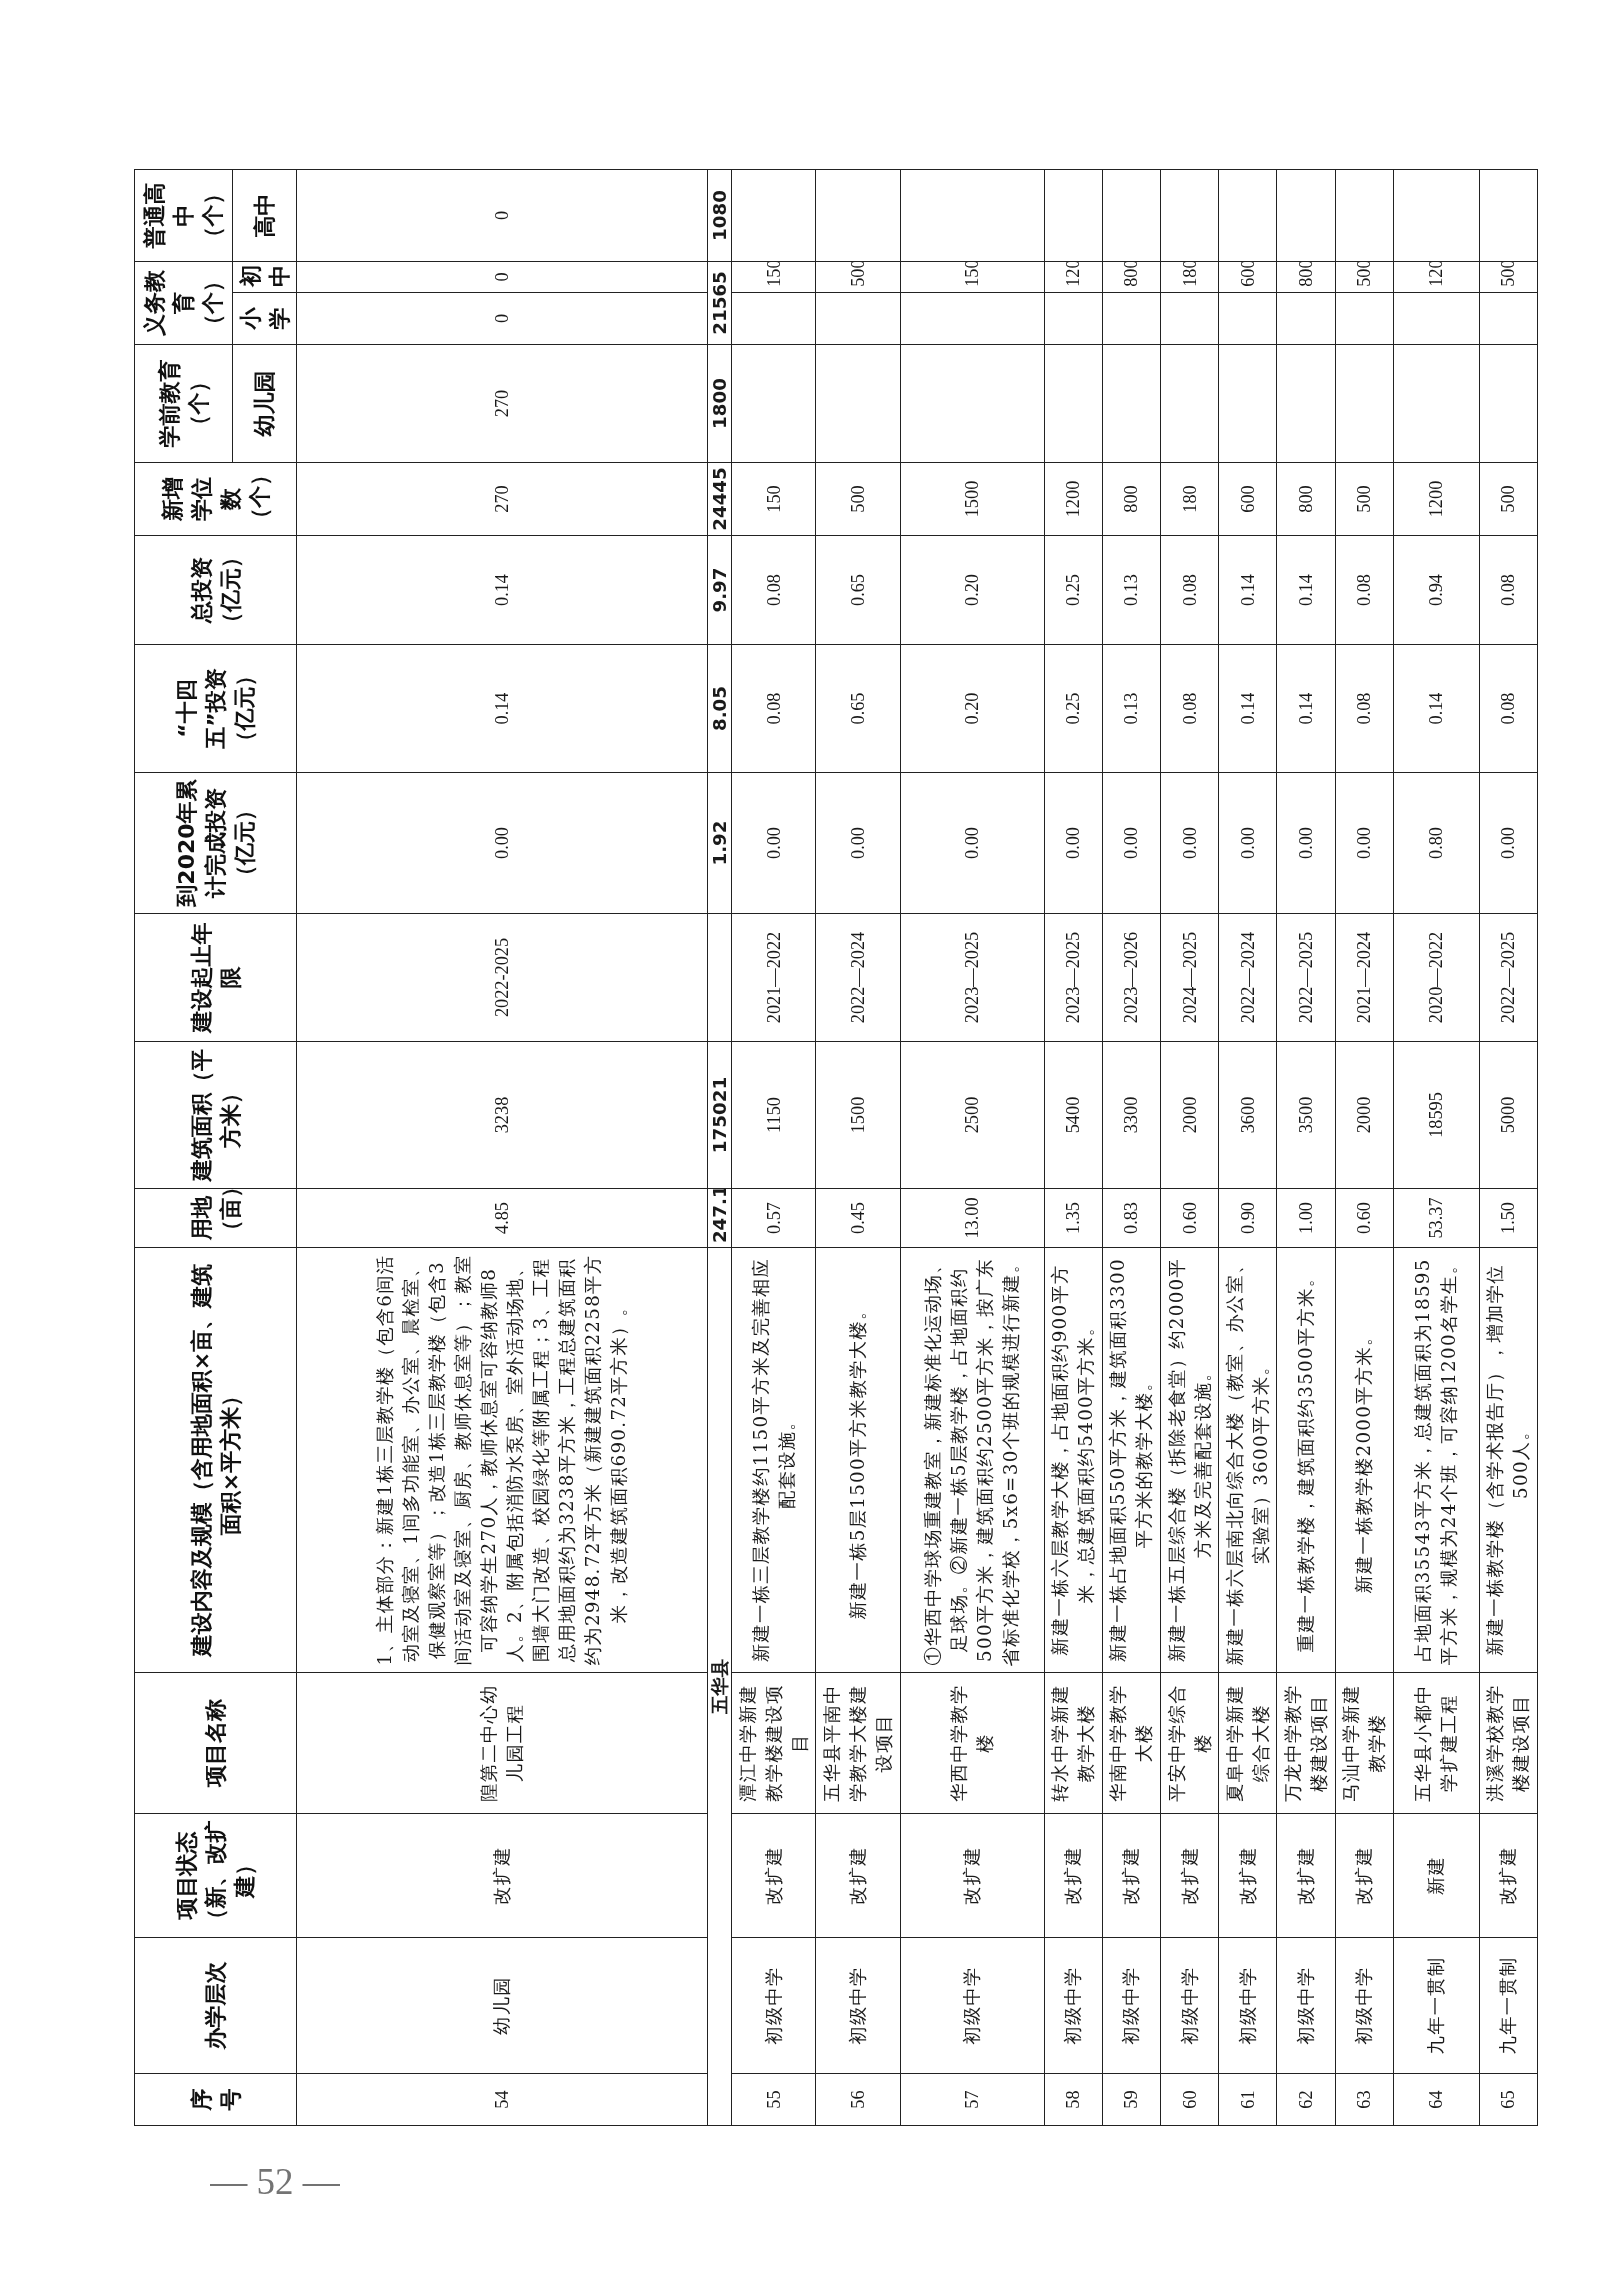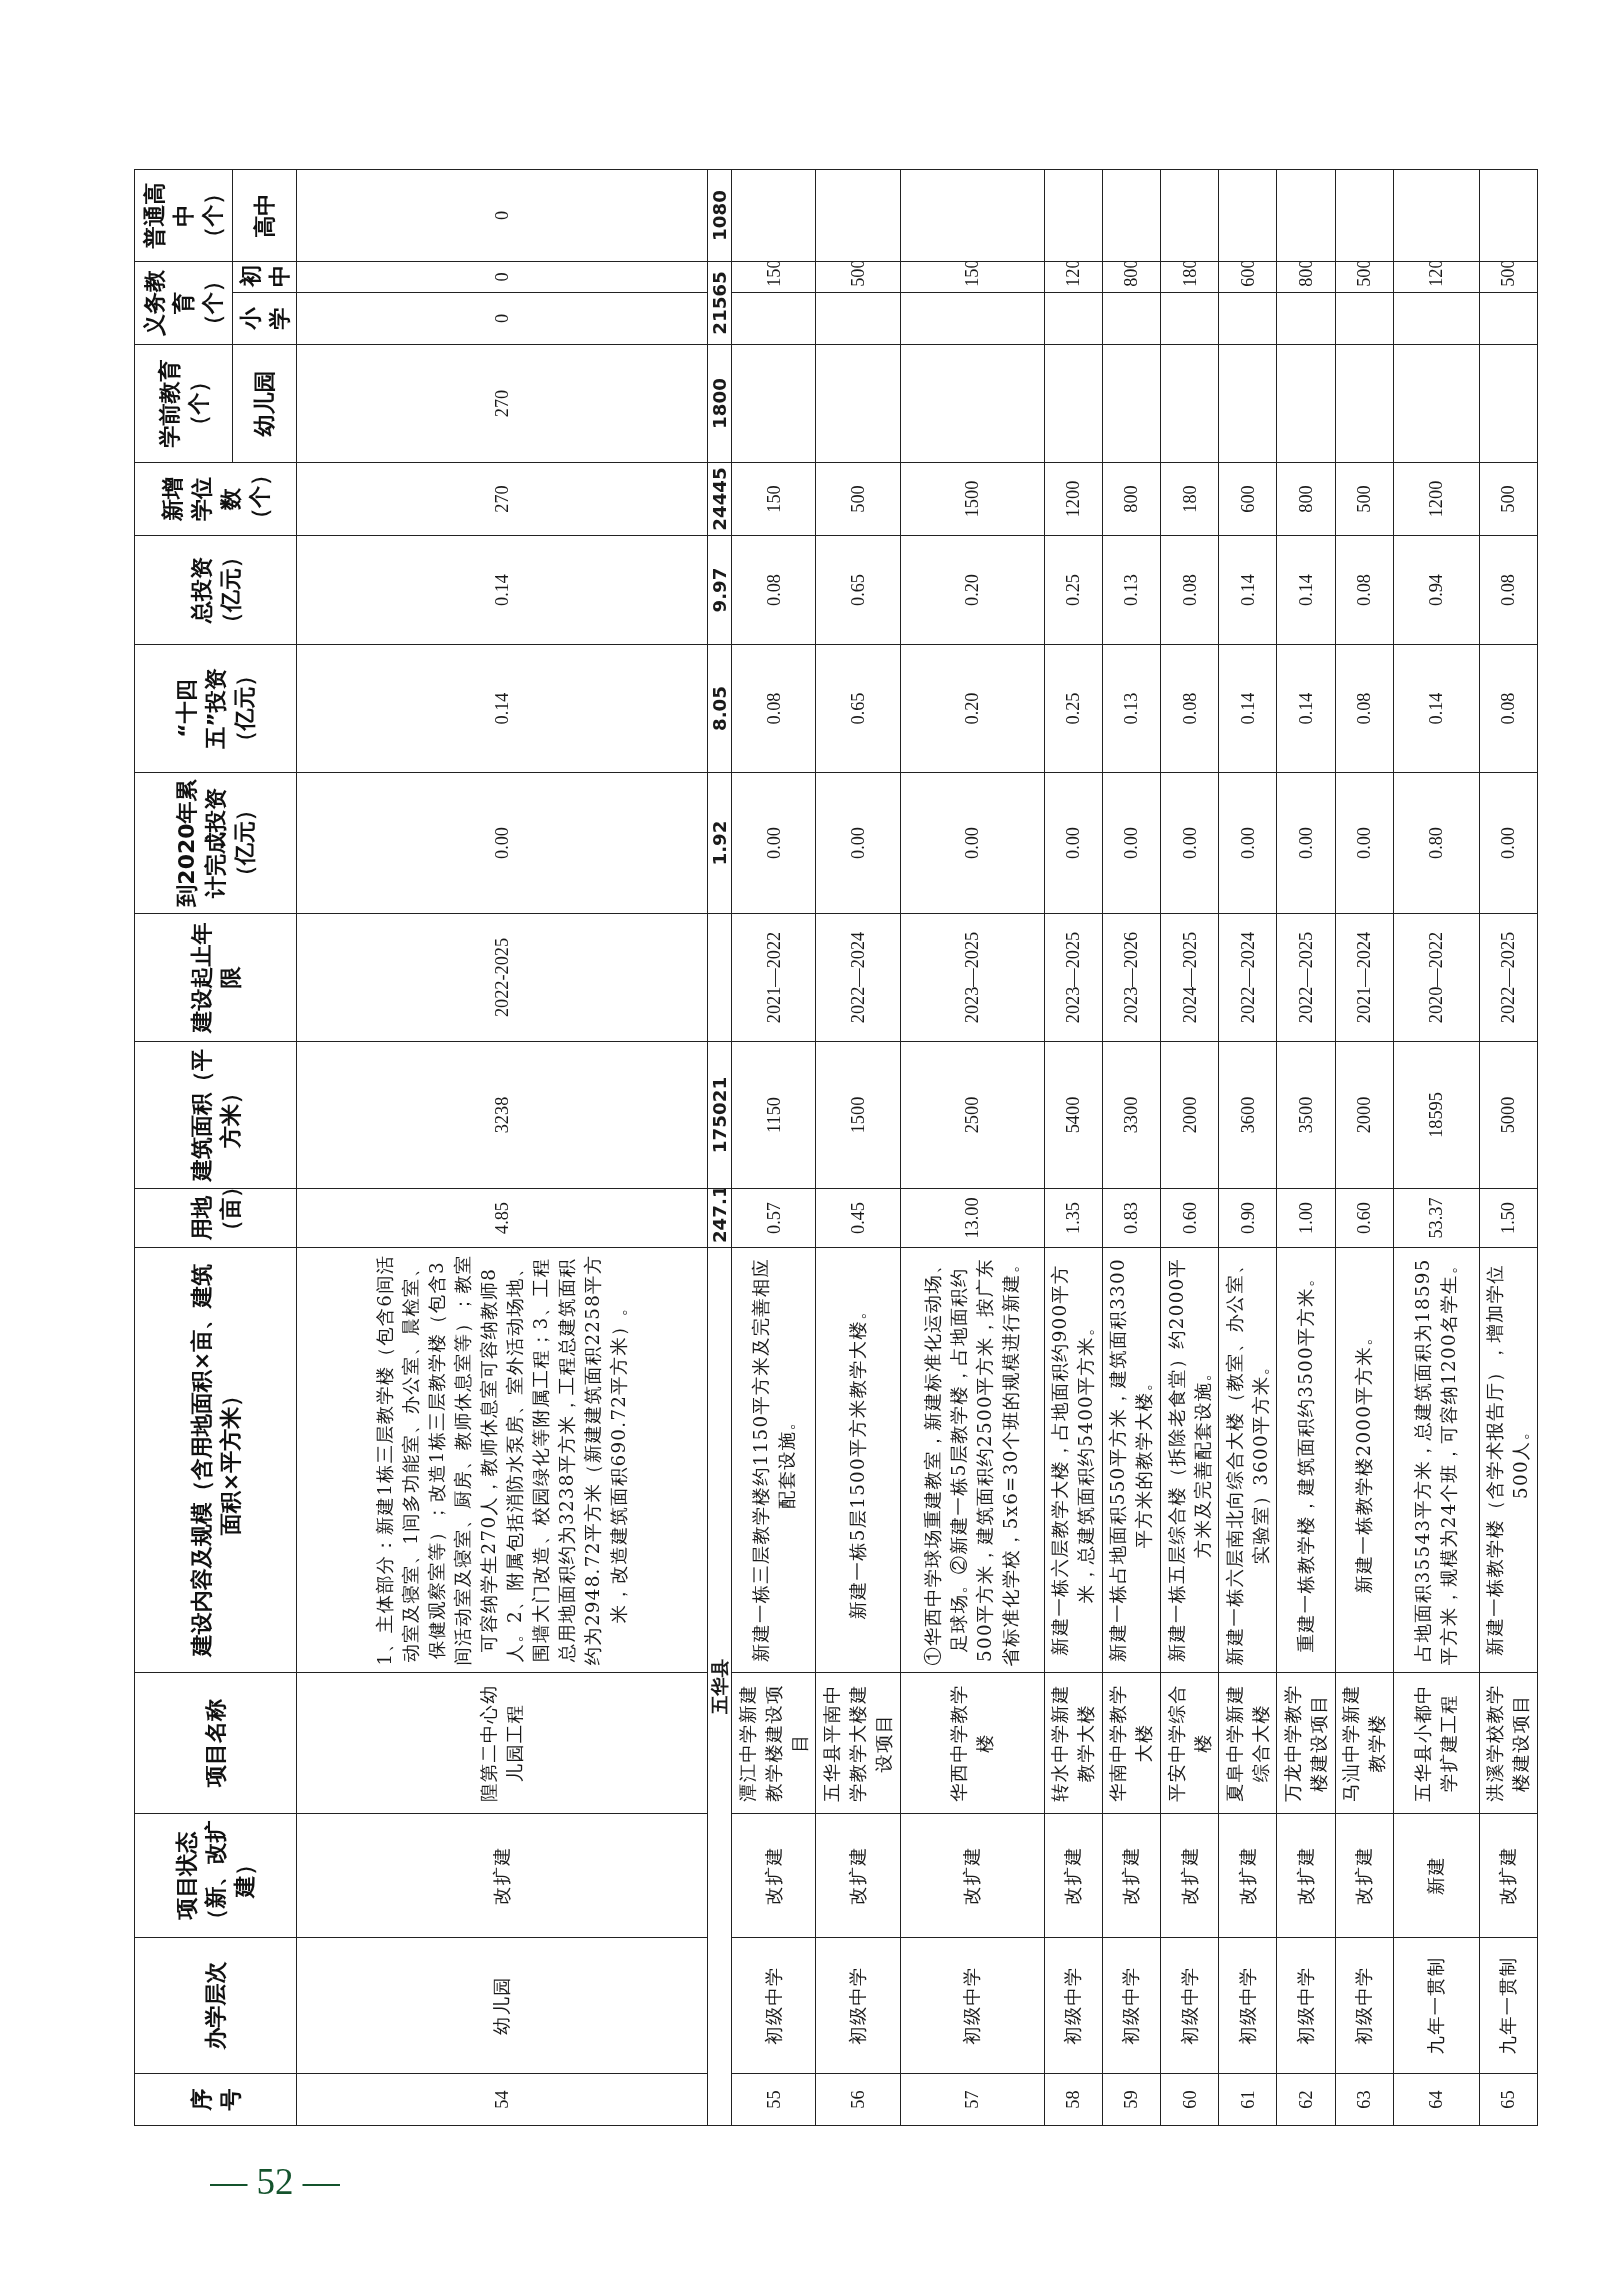--- a/index.html
+++ b/index.html
@@ -12,21 +12,21 @@
   table.t td, table.t th { border:1.3px solid #222; padding:2.6px 5.2px; text-align:center; vertical-align:middle;
          font-weight:normal; overflow:hidden; }
   table.t th { font-family:"DejaVu Sans","Liberation Sans",sans-serif; font-weight:bold; font-size:22px; line-height:29px; color:#111; }
   table.t td { font-size:18.3px; line-height:26px; }
   td.num { font-family:"Liberation Serif","DejaVu Serif",serif; font-size:18.3px; }
   td.txt { text-align:left; font-size:19.6px; line-height:29px; letter-spacing:1.3px; }
   td.name { font-size:19.6px; line-height:29px; letter-spacing:1.3px; }
   tr.sub td { font-family:"DejaVu Sans","Liberation Sans",sans-serif; font-weight:bold; font-size:18.3px; line-height:19.6px; padding:1.3px 3.9px; }
   td.county { text-align:left; padding-left:6.5px; }
   .pagenum { position:absolute; left:190px; top:2160px; width:170px; height:52px;
-             font-family:"Liberation Serif","DejaVu Serif",serif; font-size:37px; color:#14532d; text-align:center; }
+             font-family:"Liberation Serif","DejaVu Serif",serif; font-size:37px; color:#737373; text-align:center; }
 </style>
 </head>
 <body>
 
 <div class="rot">
 <table class="t">
   <colgroup>
     <col style="width:52px">
         <col style="width:136px">
         <col style="width:124px">

